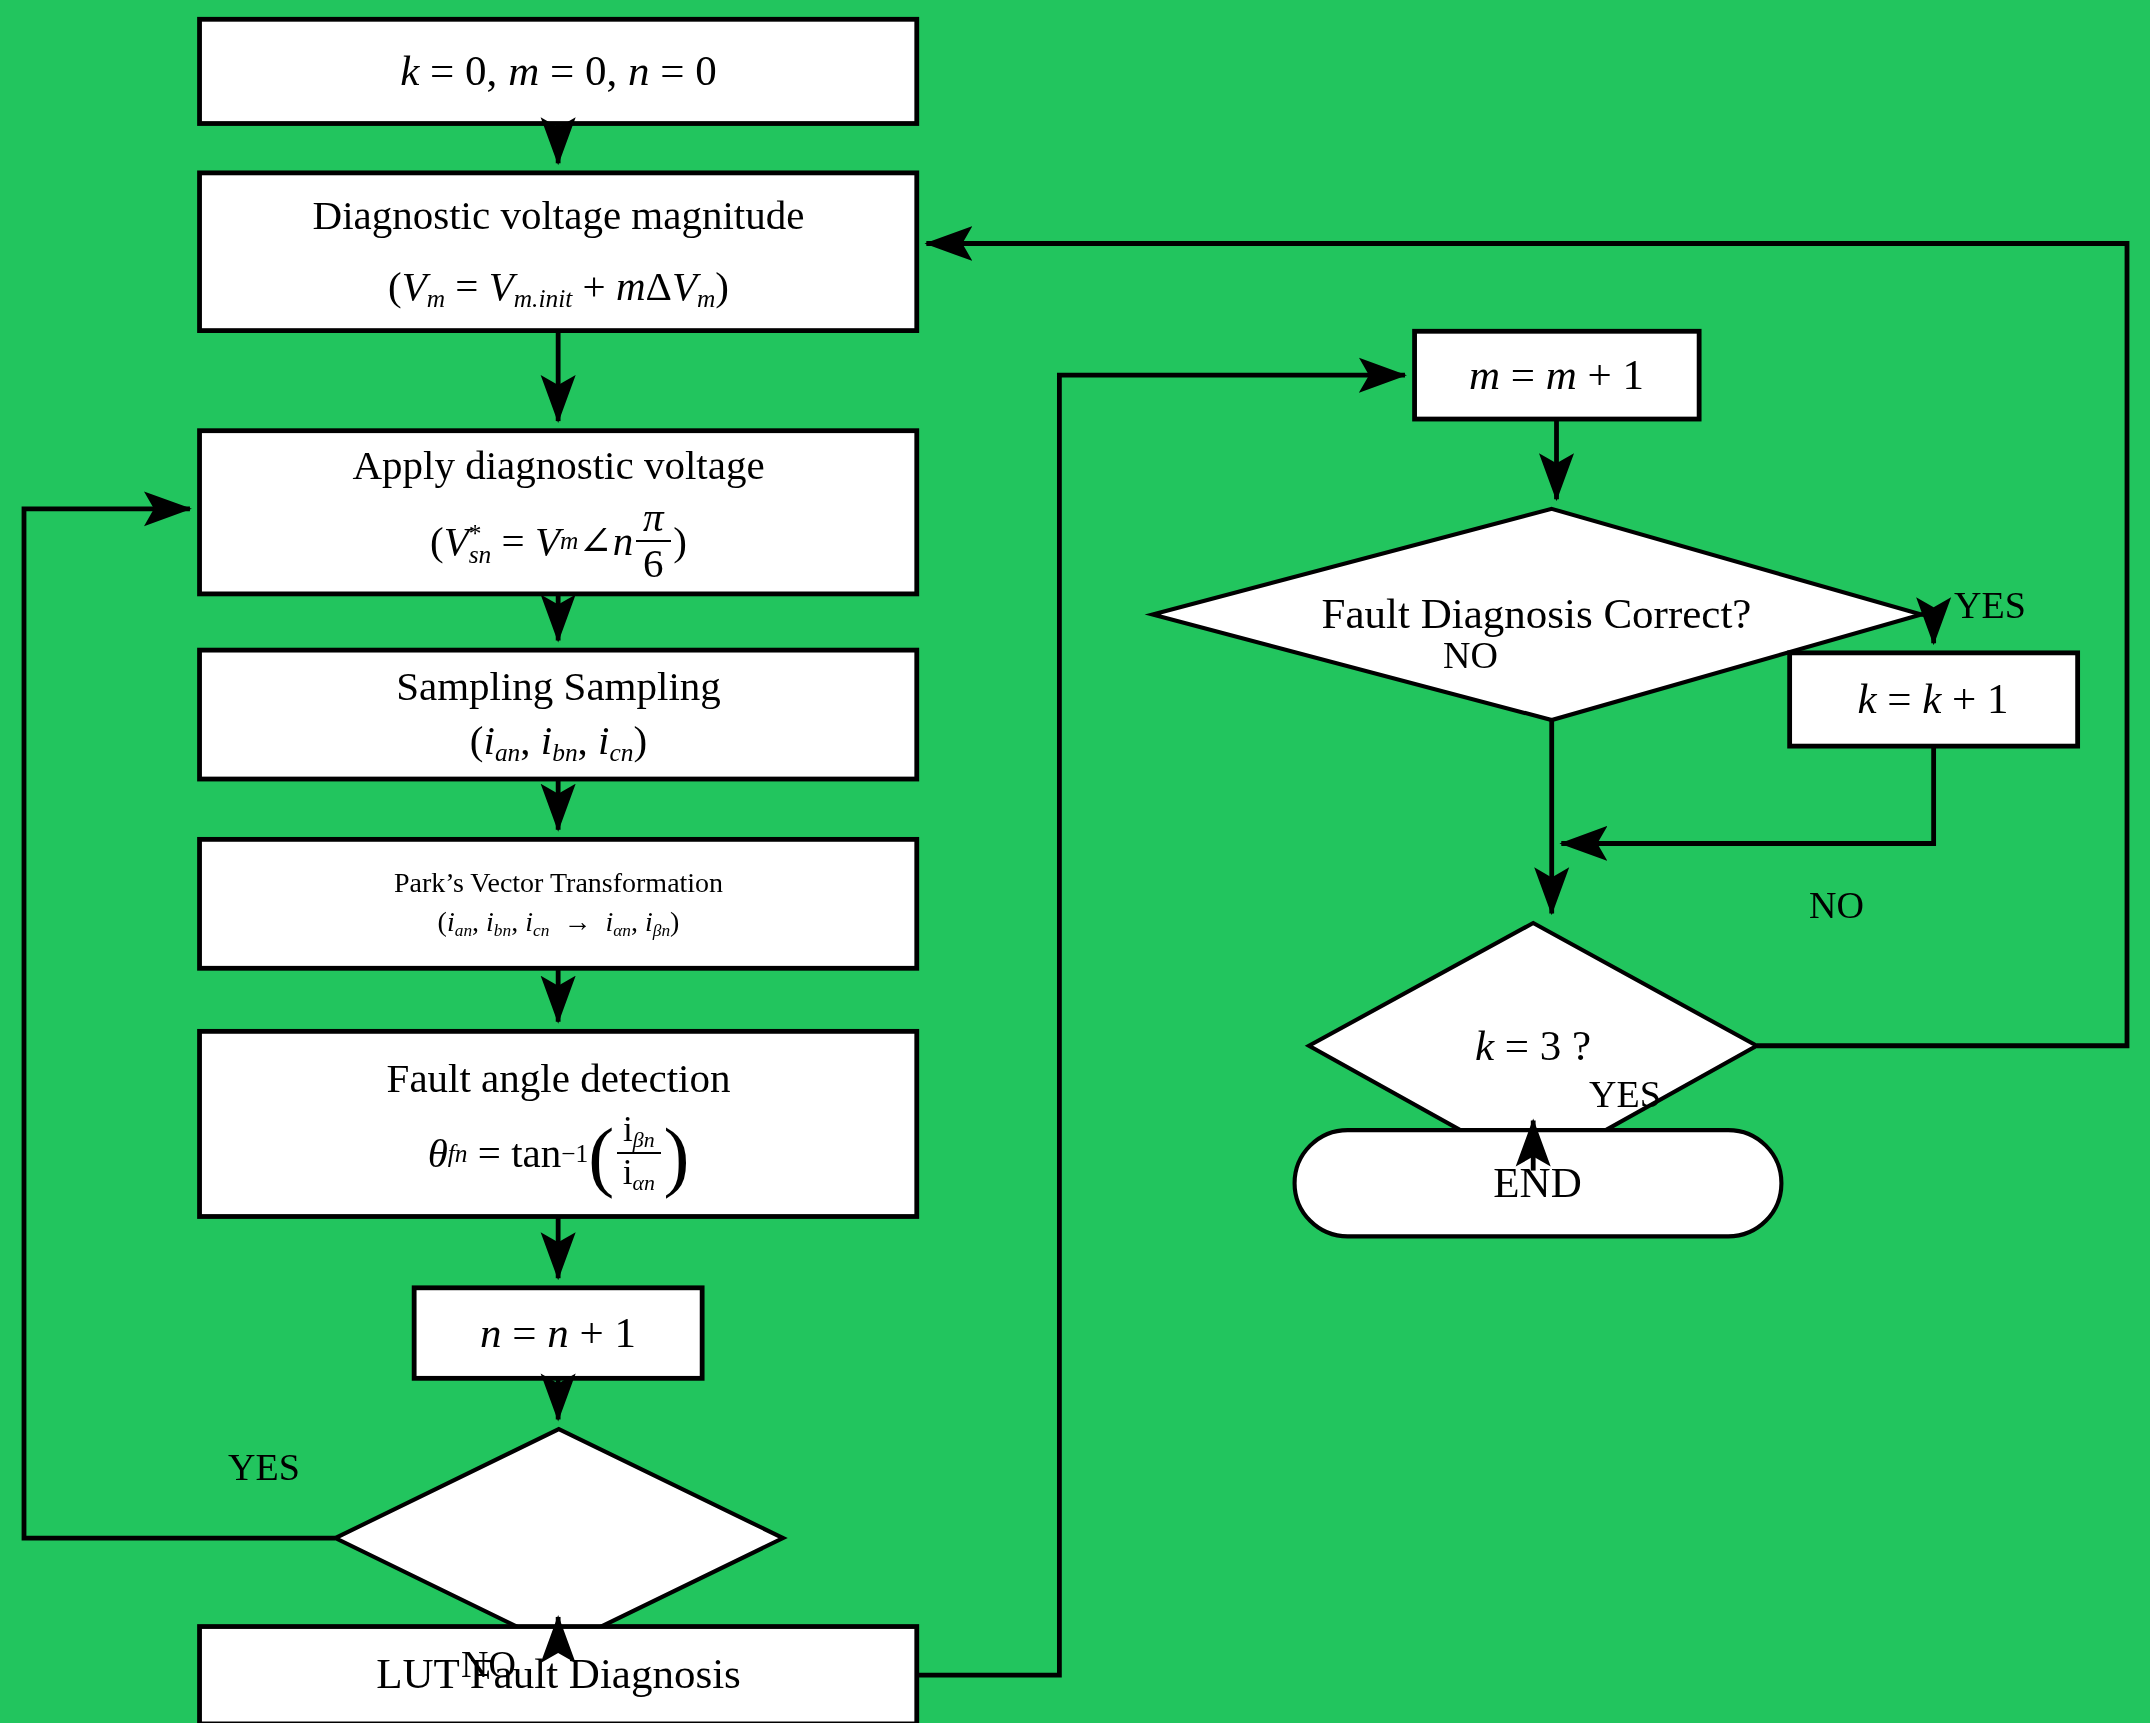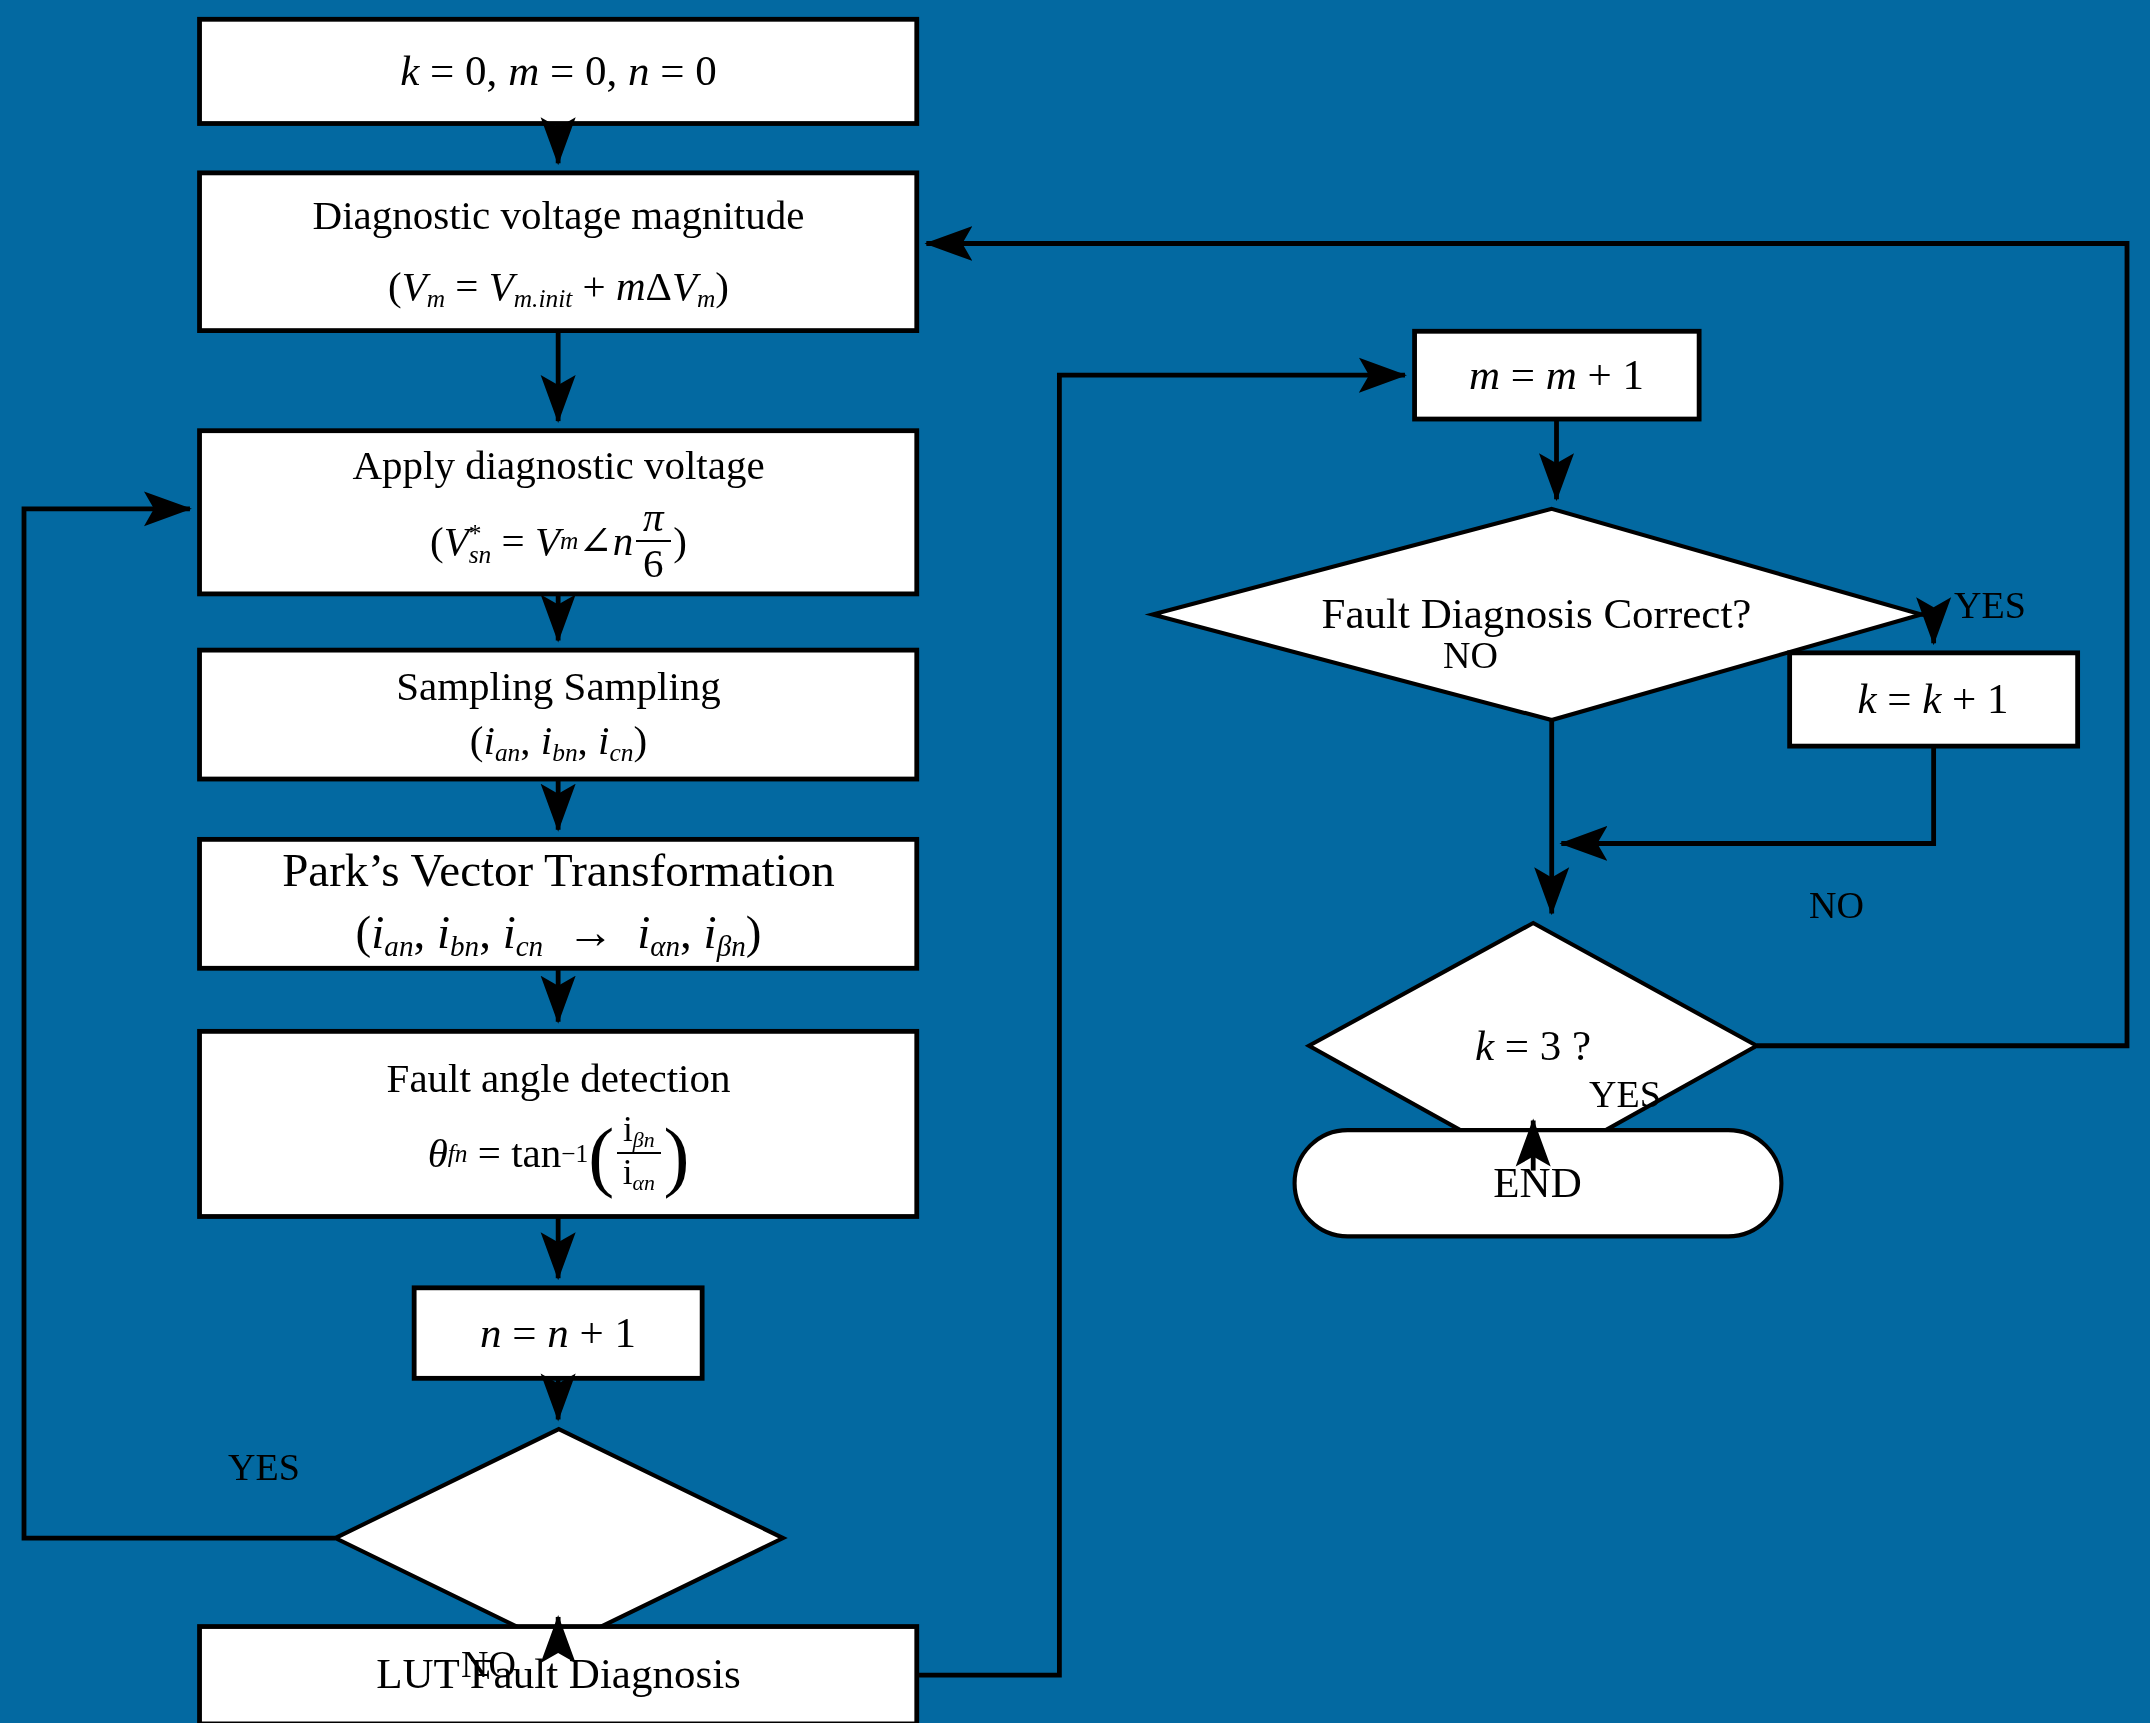--- a/index.html
+++ b/index.html
@@ -4,21 +4,21 @@
 <style>
   html, body {
     margin: 0;
     padding: 0;
     background: #ffffff;
   }
   #flow-root {
     position: relative;
     width: 2151px;
     height: 1724px;
-    background: #0369a1;
+    background: #22c55e;
     font-family: "Liberation Serif", "DejaVu Serif", serif;
     overflow: hidden;
     text-decoration: underline;
   }
   svg#flow-svg {
     position: absolute;
     left: 0;
     top: 0;
     width: 2151px;
     height: 1724px;
@@ -192,21 +192,21 @@
     </span>
   </div>
 
   <div class="node-label" style="left:200px; top:650px; width:717px; height:129px; font-size:41px;">
     <span class="ln">Sampling Sampling</span>
     <span class="ln" style="margin-top:4.1px;text-align:center;">
       (<span class="ital">i</span><sub class="msub">an</sub>, <span class="ital">i</span><sub class="msub">bn</sub>, <span class="ital">i</span><sub class="msub">cn</sub>)
     </span>
   </div>
 
-  <div class="node-label" style="left:200px; top:839px; width:717px; height:129px; font-size:47px;">
+  <div class="node-label" style="left:200px; top:839px; width:717px; height:129px; font-size:28px;">
     <span class="ln">Park’s Vector Transformation</span>
     <span class="ln" style="margin-top:4.1px;">
       (<span class="ital">i</span><sub class="msub">an</sub>, <span class="ital">i</span><sub class="msub">bn</sub>, <span class="ital">i</span><sub class="msub">cn</sub>
       <span style="font-style:normal;">&nbsp;→&nbsp;</span>
       <span class="ital">i</span><sub class="msub">αn</sub>, <span class="ital">i</span><sub class="msub">βn</sub>)
     </span>
   </div>
 
   <div class="node-label" style="left:200px; top:1031px; width:717px; height:185px; font-size:41px;">
     <span class="ln">Fault angle detection</span>

